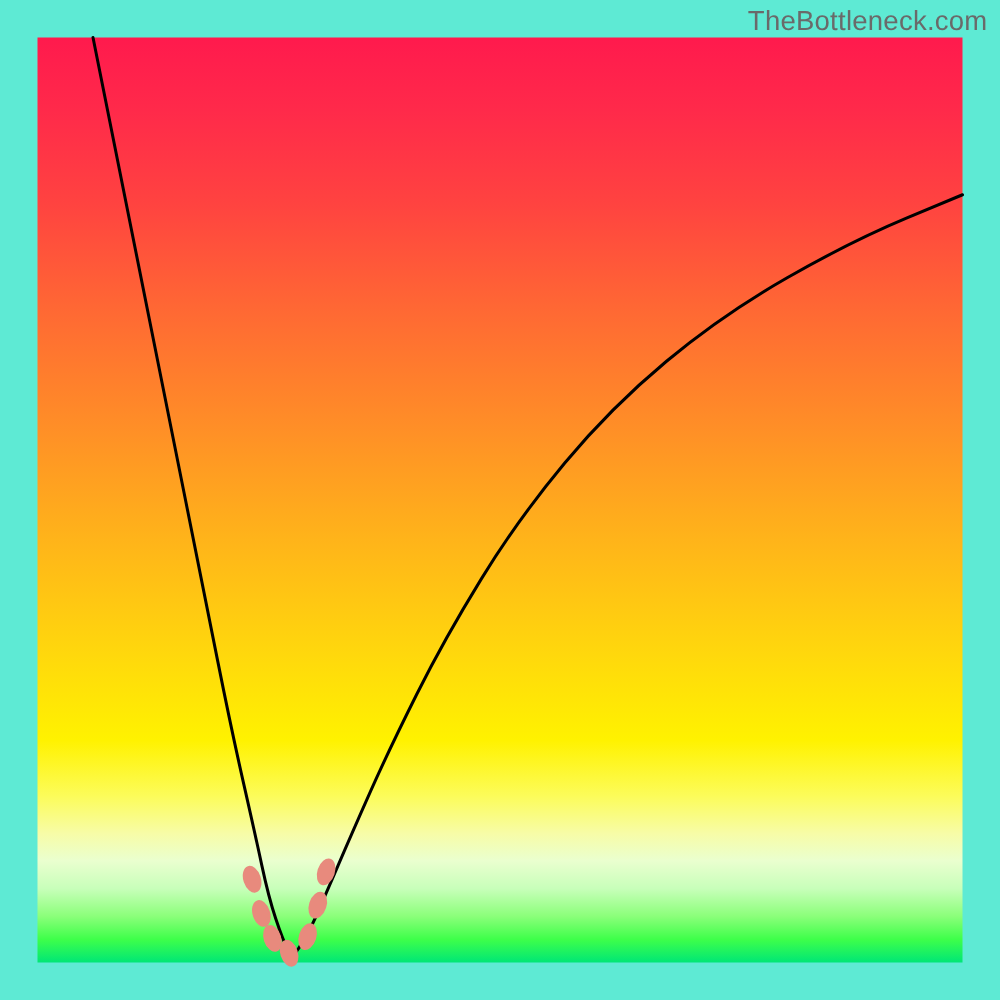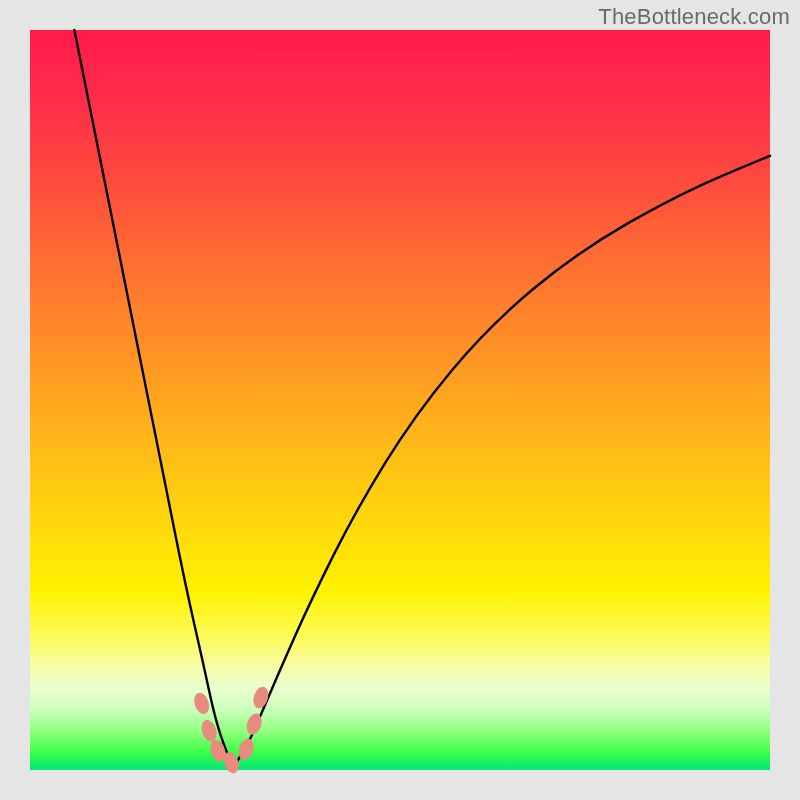--- a/index.html
+++ b/index.html
@@ -10,21 +10,21 @@
     overflow: hidden;
     background: #000;
     font-family: Arial, Helvetica, sans-serif;
   }
   .frame {
     position: absolute;
     left: 0;
     top: 0;
     width: 800px;
     height: 800px;
-    background: #e5e5e5;
+    background: #5eead4;
   }
   .plot-area {
     position: absolute;
     left: 30px;
     top: 30px;
     width: 740px;
     height: 740px;
     
     background: linear-gradient(
       to bottom,

